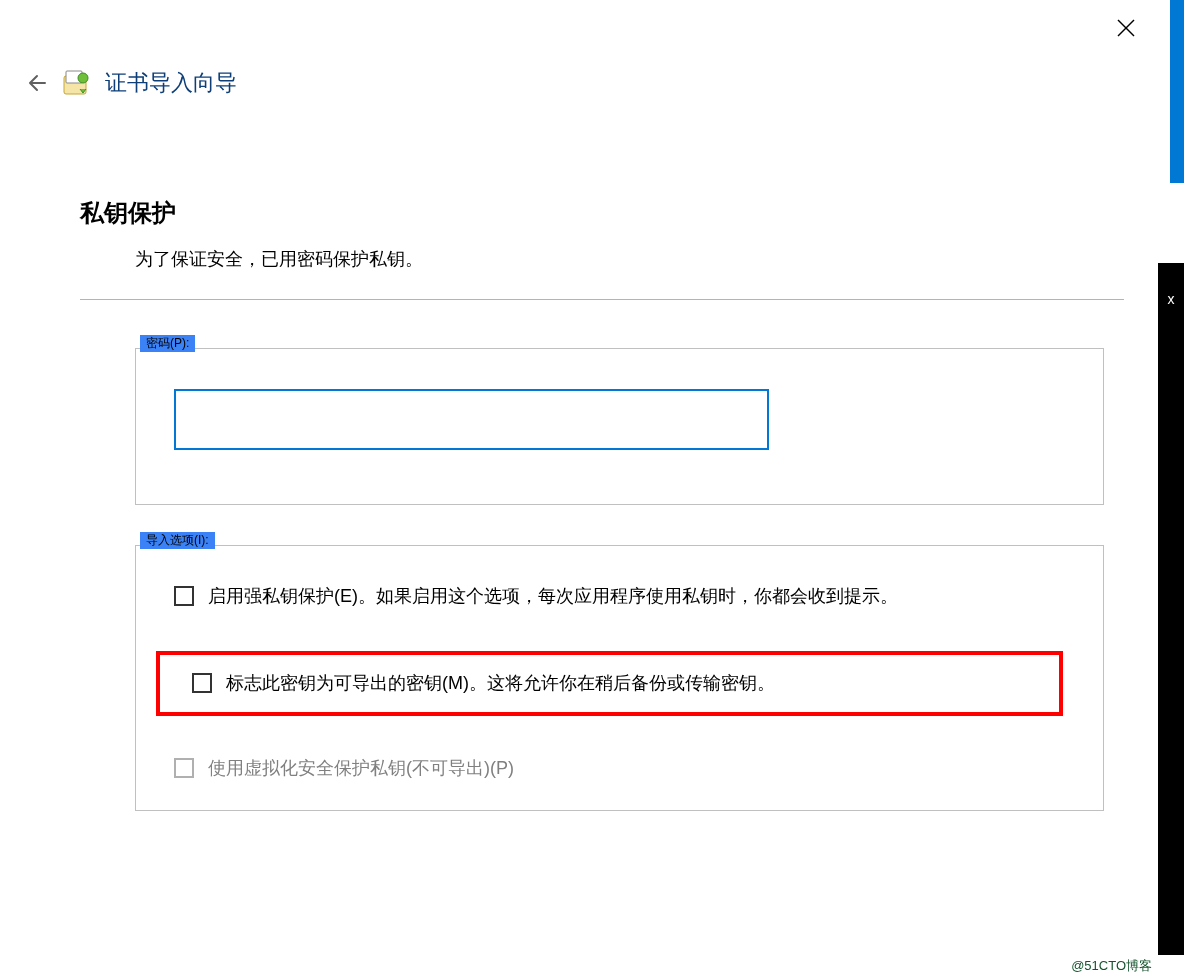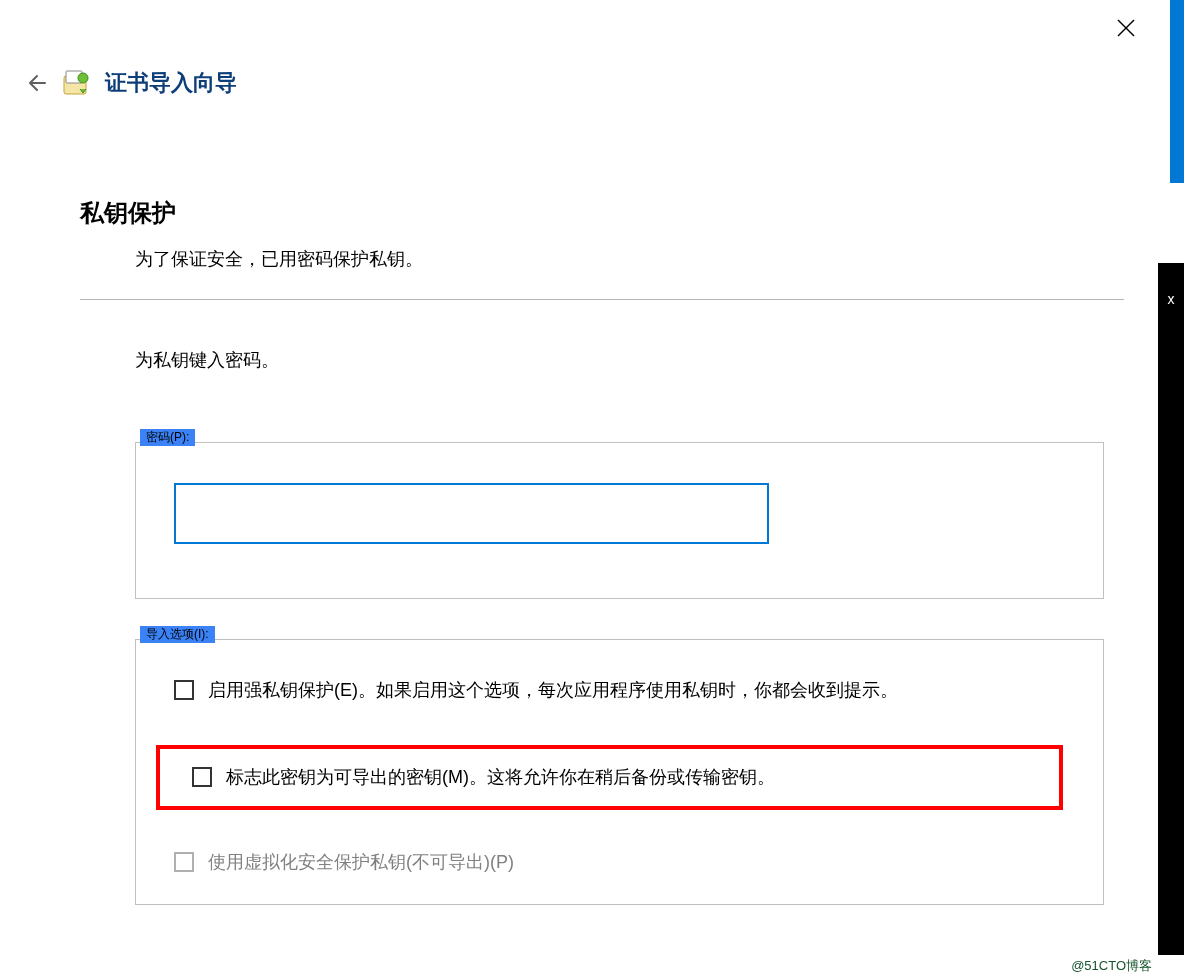--- a/index.html
+++ b/index.html
@@ -50,21 +50,20 @@
       width: 20px;
       height: 20px;
     }
     .header {
       position: absolute;
       top: 68px;
       left: 23px;
       display: flex;
       align-items: center;
       gap: 14px;
-      font-weight: bold;
     }
     .back-arrow {
       width: 24px;
       height: 24px;
       display: flex;
       align-items: center;
       justify-content: center;
       cursor: pointer;
     }
     .cert-icon {
@@ -212,21 +211,20 @@
       <path d="M19 21 L22 25 L25 21" fill="#6fbf3b" stroke="#3e8e20" stroke-width="1"></path>
     </svg>
   </div>
   <div class="wizard-title">证书导入向导</div>
 </div>
 
 <div class="content">
   <div class="section-title">私钥保护</div>
   <div class="section-subtitle">为了保证安全，已用密码保护私钥。</div>
   <hr class="divider">
-  <div class="instruction">为私钥键入密码。</div>
 
   <div class="fieldset">
     <div class="legend">密码(P):</div>
     <input type="password" class="password-input" value="" style="">
   </div>
 
   <div class="fieldset import-options" style="padding-bottom:28px;">
     <div class="legend">导入选项(I):</div>
 
     <div class="checkbox-row" style="margin-top:36px;">

